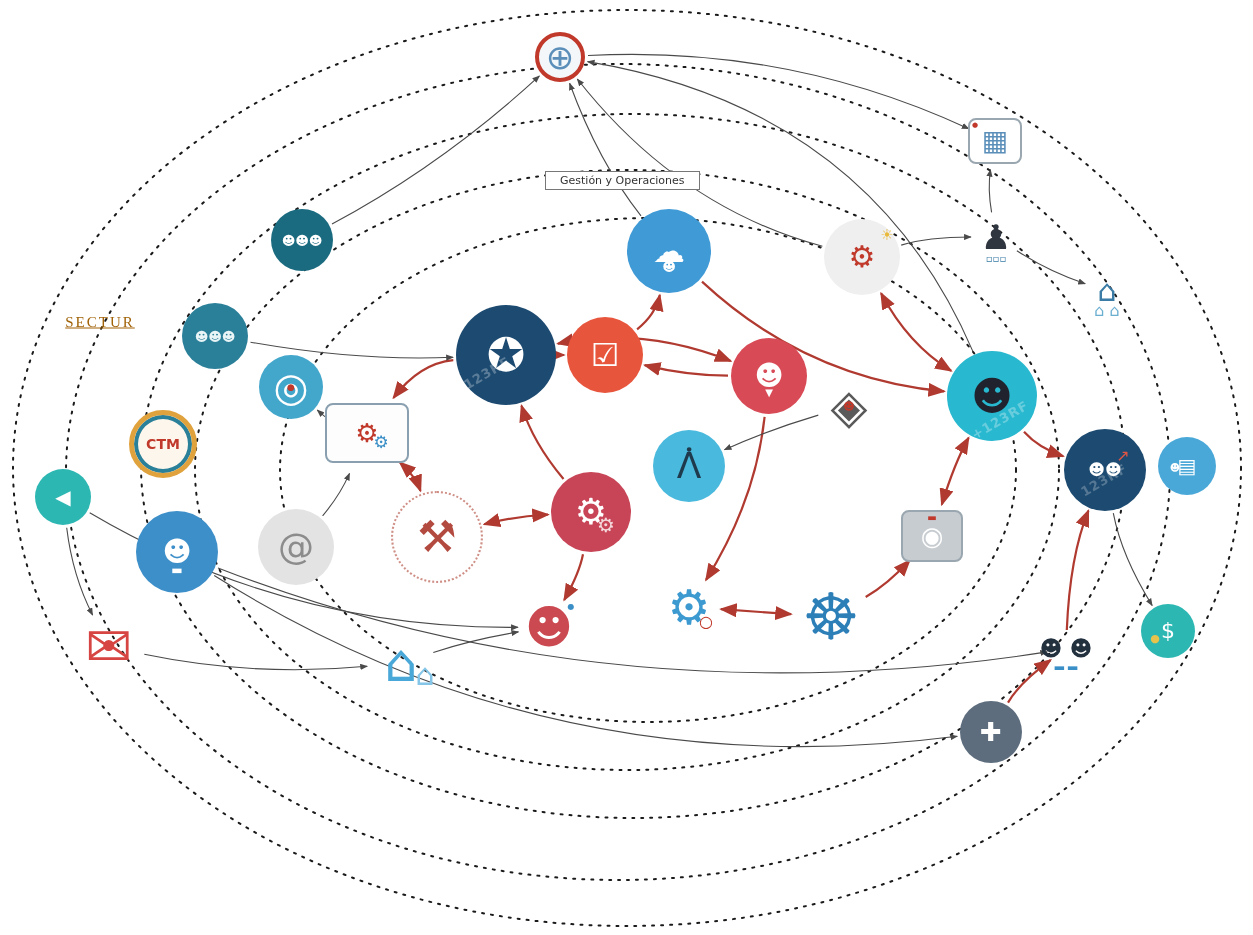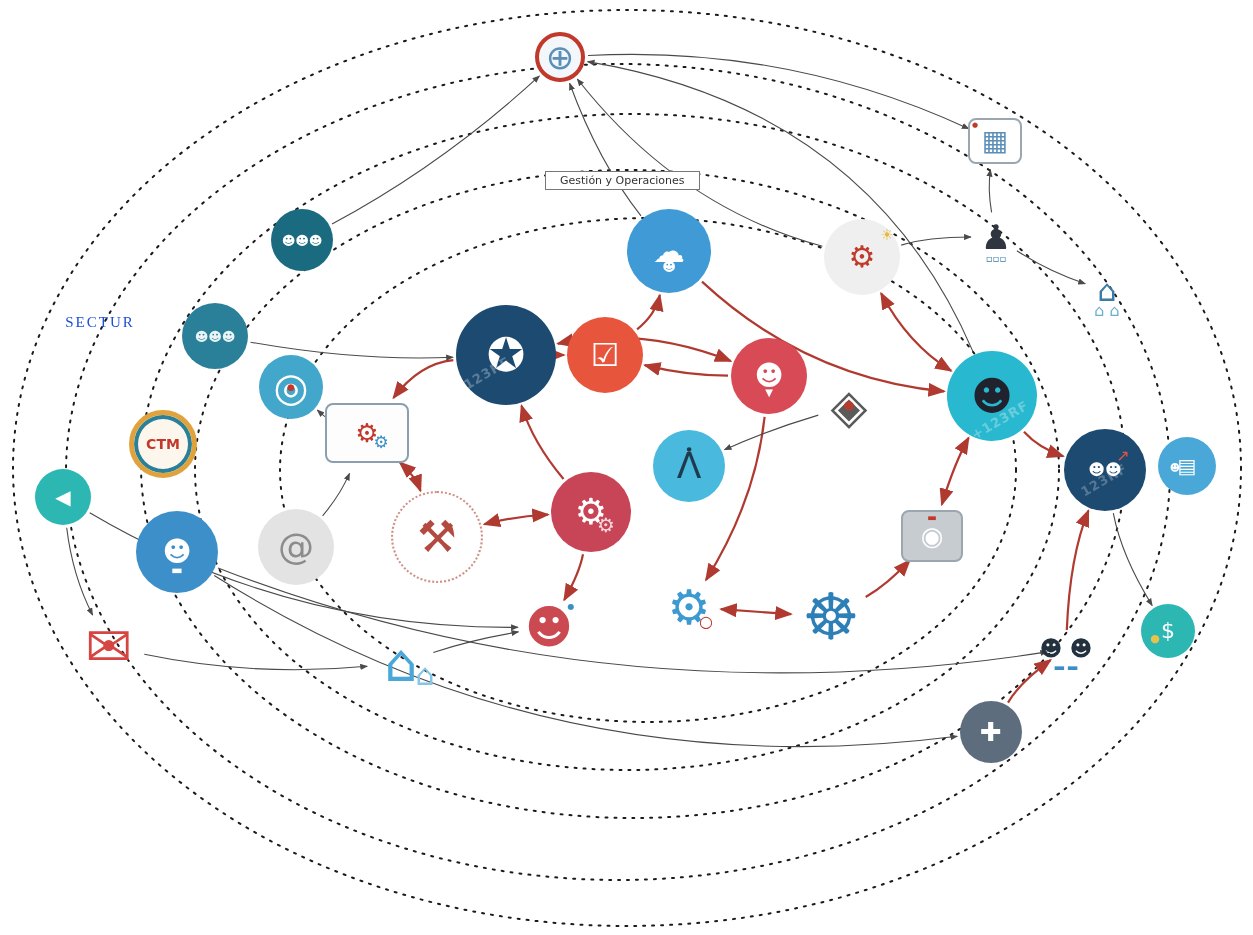--- a/index.html
+++ b/index.html
@@ -95,21 +95,21 @@
         <span class="g1" style="color: rgb(58, 124, 165); font-size: 30px;">⌂</span>
         <span class="g2" style="color: rgb(106, 174, 208); font-size: 16px; transform: translate(-50%, -50%) translate(0px, 20px);">⌂ ⌂</span>
       </div>
       <div class="node" style="left: 302px; top: 240px; height: 62px; width: 62px; border-radius: 50%; background: rgb(26, 107, 128);">
         <span class="g1" style="color: rgb(255, 255, 255); font-size: 13px;">☻☻☻</span>
       </div>
       <div class="node" style="left: 215px; top: 336px; height: 66px; width: 66px; border-radius: 50%; background: rgb(42, 127, 153);">
         <span class="g1" style="color: rgb(232, 244, 246); font-size: 13px;">☻☻☻</span>
       </div>
       <div class="node logo-text" style="left: 100px; top: 322px;">
-        <span class="g1" style="color: #1d4ed8; font-size: 15px;">SECTUR</span>
+        <span class="g1" style="color: #a16207; font-size: 15px; text-decoration: underline;">SECTUR</span>
       </div>
       <div class="node" style="left: 291px; top: 387px; height: 64px; width: 64px; border-radius: 50%; background: rgb(67, 166, 203);">
         <span class="g1" style="color: rgb(255, 255, 255); font-size: 40px;">◎</span>
         <span class="g2" style="color: rgb(192, 57, 43); font-size: 9px; transform: translate(-50%, -50%) translate(0px, 0px);">●</span>
       </div>
       <div class="node" style="left: 163px; top: 444px; height: 68px; width: 68px; border-radius: 50%; background: rgb(253, 246, 236); border: 5px solid rgb(224, 162, 60); box-shadow: rgb(42, 127, 153) 0px 0px 0px 4px inset;">
         <span class="g1" style="color: rgb(192, 57, 43); font-size: 14px; font-weight: bold;">CTM</span>
       </div>
       <div class="node" style="left: 367px; top: 433px; width: 84px; height: 60px; border-radius: 8px; background: rgb(253, 253, 253); border: 2px solid rgb(138, 160, 176);">
         <span class="g1" style="color: rgb(192, 57, 43); font-size: 26px;">⚙</span>

